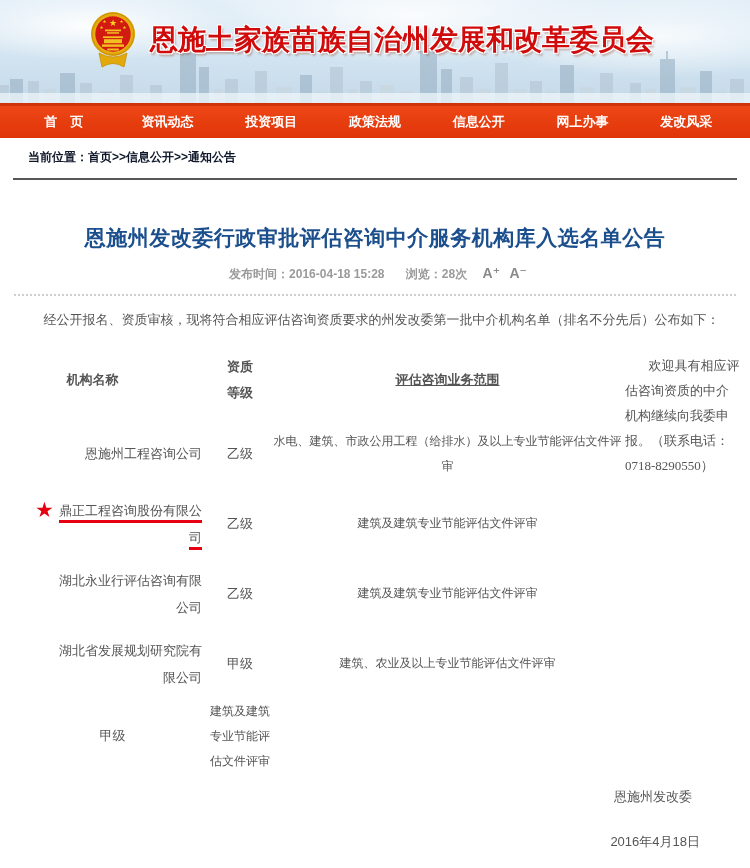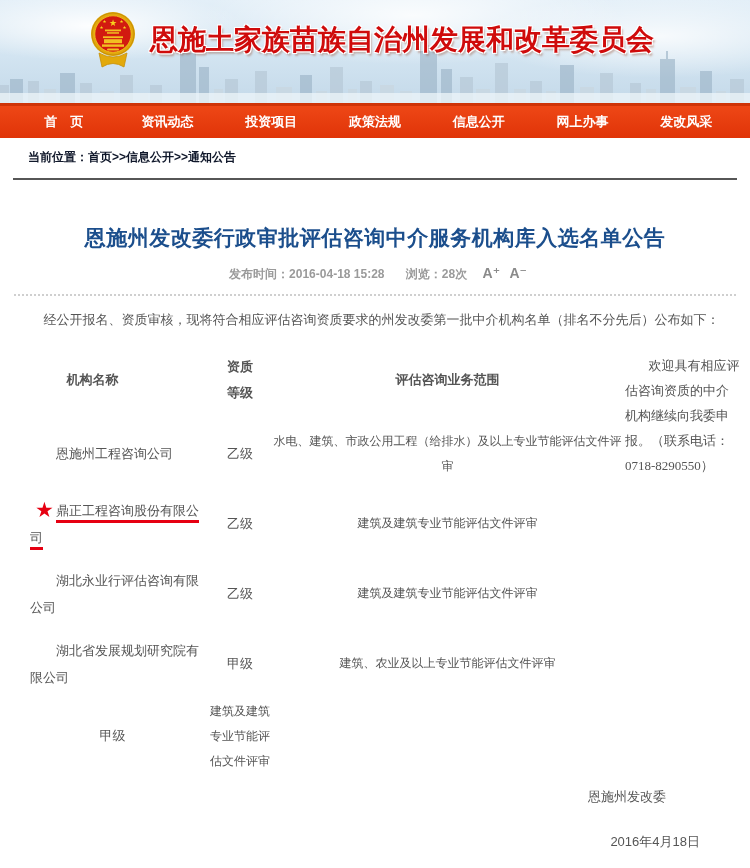--- a/index.html
+++ b/index.html
@@ -51,39 +51,39 @@
   
   .doc{display:flex;margin:10px 0 0 15px;}
   .doc-main{width:610px;flex:0 0 auto;}
   .caption{height:34px;line-height:32px;text-align:center;font-size:13.5px;color:#555;}
   .trow{display:grid;grid-template-columns:195px 60px 355px;align-items:center;}
   .thead{min-height:78px;font-weight:bold;color:#555;}
   .thead .c1{text-align:center;font-size:13px;padding-right:40px;}
   .c2{text-align:center;font-size:13px;color:#555;}
   .wrap2{display:inline-block;width:2em;line-height:26px;text-align:center;}
   .c3{text-align:center;font-size:12px;color:#555;line-height:25px;}
-  .thead .c3{font-size:13px;}
+  .thead .c3{font-size:13px;text-decoration:underline;}
   .trow.data{min-height:70px;}
   .c1.name{
     position:relative;box-sizing:content-box;width:172px;padding-left:15px;
-    font-size:13px;color:#555;text-indent:2em;line-height:27px;
+    font-size:13px;color:#555;text-indent:2em;line-height:27px;text-align:right;
   }
   .star{
     position:absolute;left:20px;top:2px;color:#e60012;font-size:21px;
     line-height:1;text-indent:0;
   }
   .hl{
     text-decoration:underline;text-decoration-color:#e60012;
     text-decoration-thickness:2.5px;text-underline-offset:5px;
   }
   .side-note{
     width:115px;flex:0 0 auto;padding-top:12px;
     font-size:13px;color:#555;line-height:25px;text-indent:1.8em;font-family:Liberation Serif, serif;
   }
-  .signature{margin-top:14px;text-align:right;padding-right:84px;font-size:13px;color:#555;}
+  .signature{margin-top:14px;text-align:right;padding-right:58px;font-size:13px;color:#555;}
   .doc-date{margin-top:27px;text-align:right;padding-right:50px;font-size:13px;color:#555;}
 </style>
 </head>
 <body>
 
 <header class="site-header">
   <svg class="skyline" viewBox="0 0 750 58" preserveAspectRatio="none">
     <g fill="#9db5c8" opacity="0.65">
       <rect x="10" y="34" width="13" height="24"></rect>
         <rect x="60" y="28" width="15" height="30"></rect>

